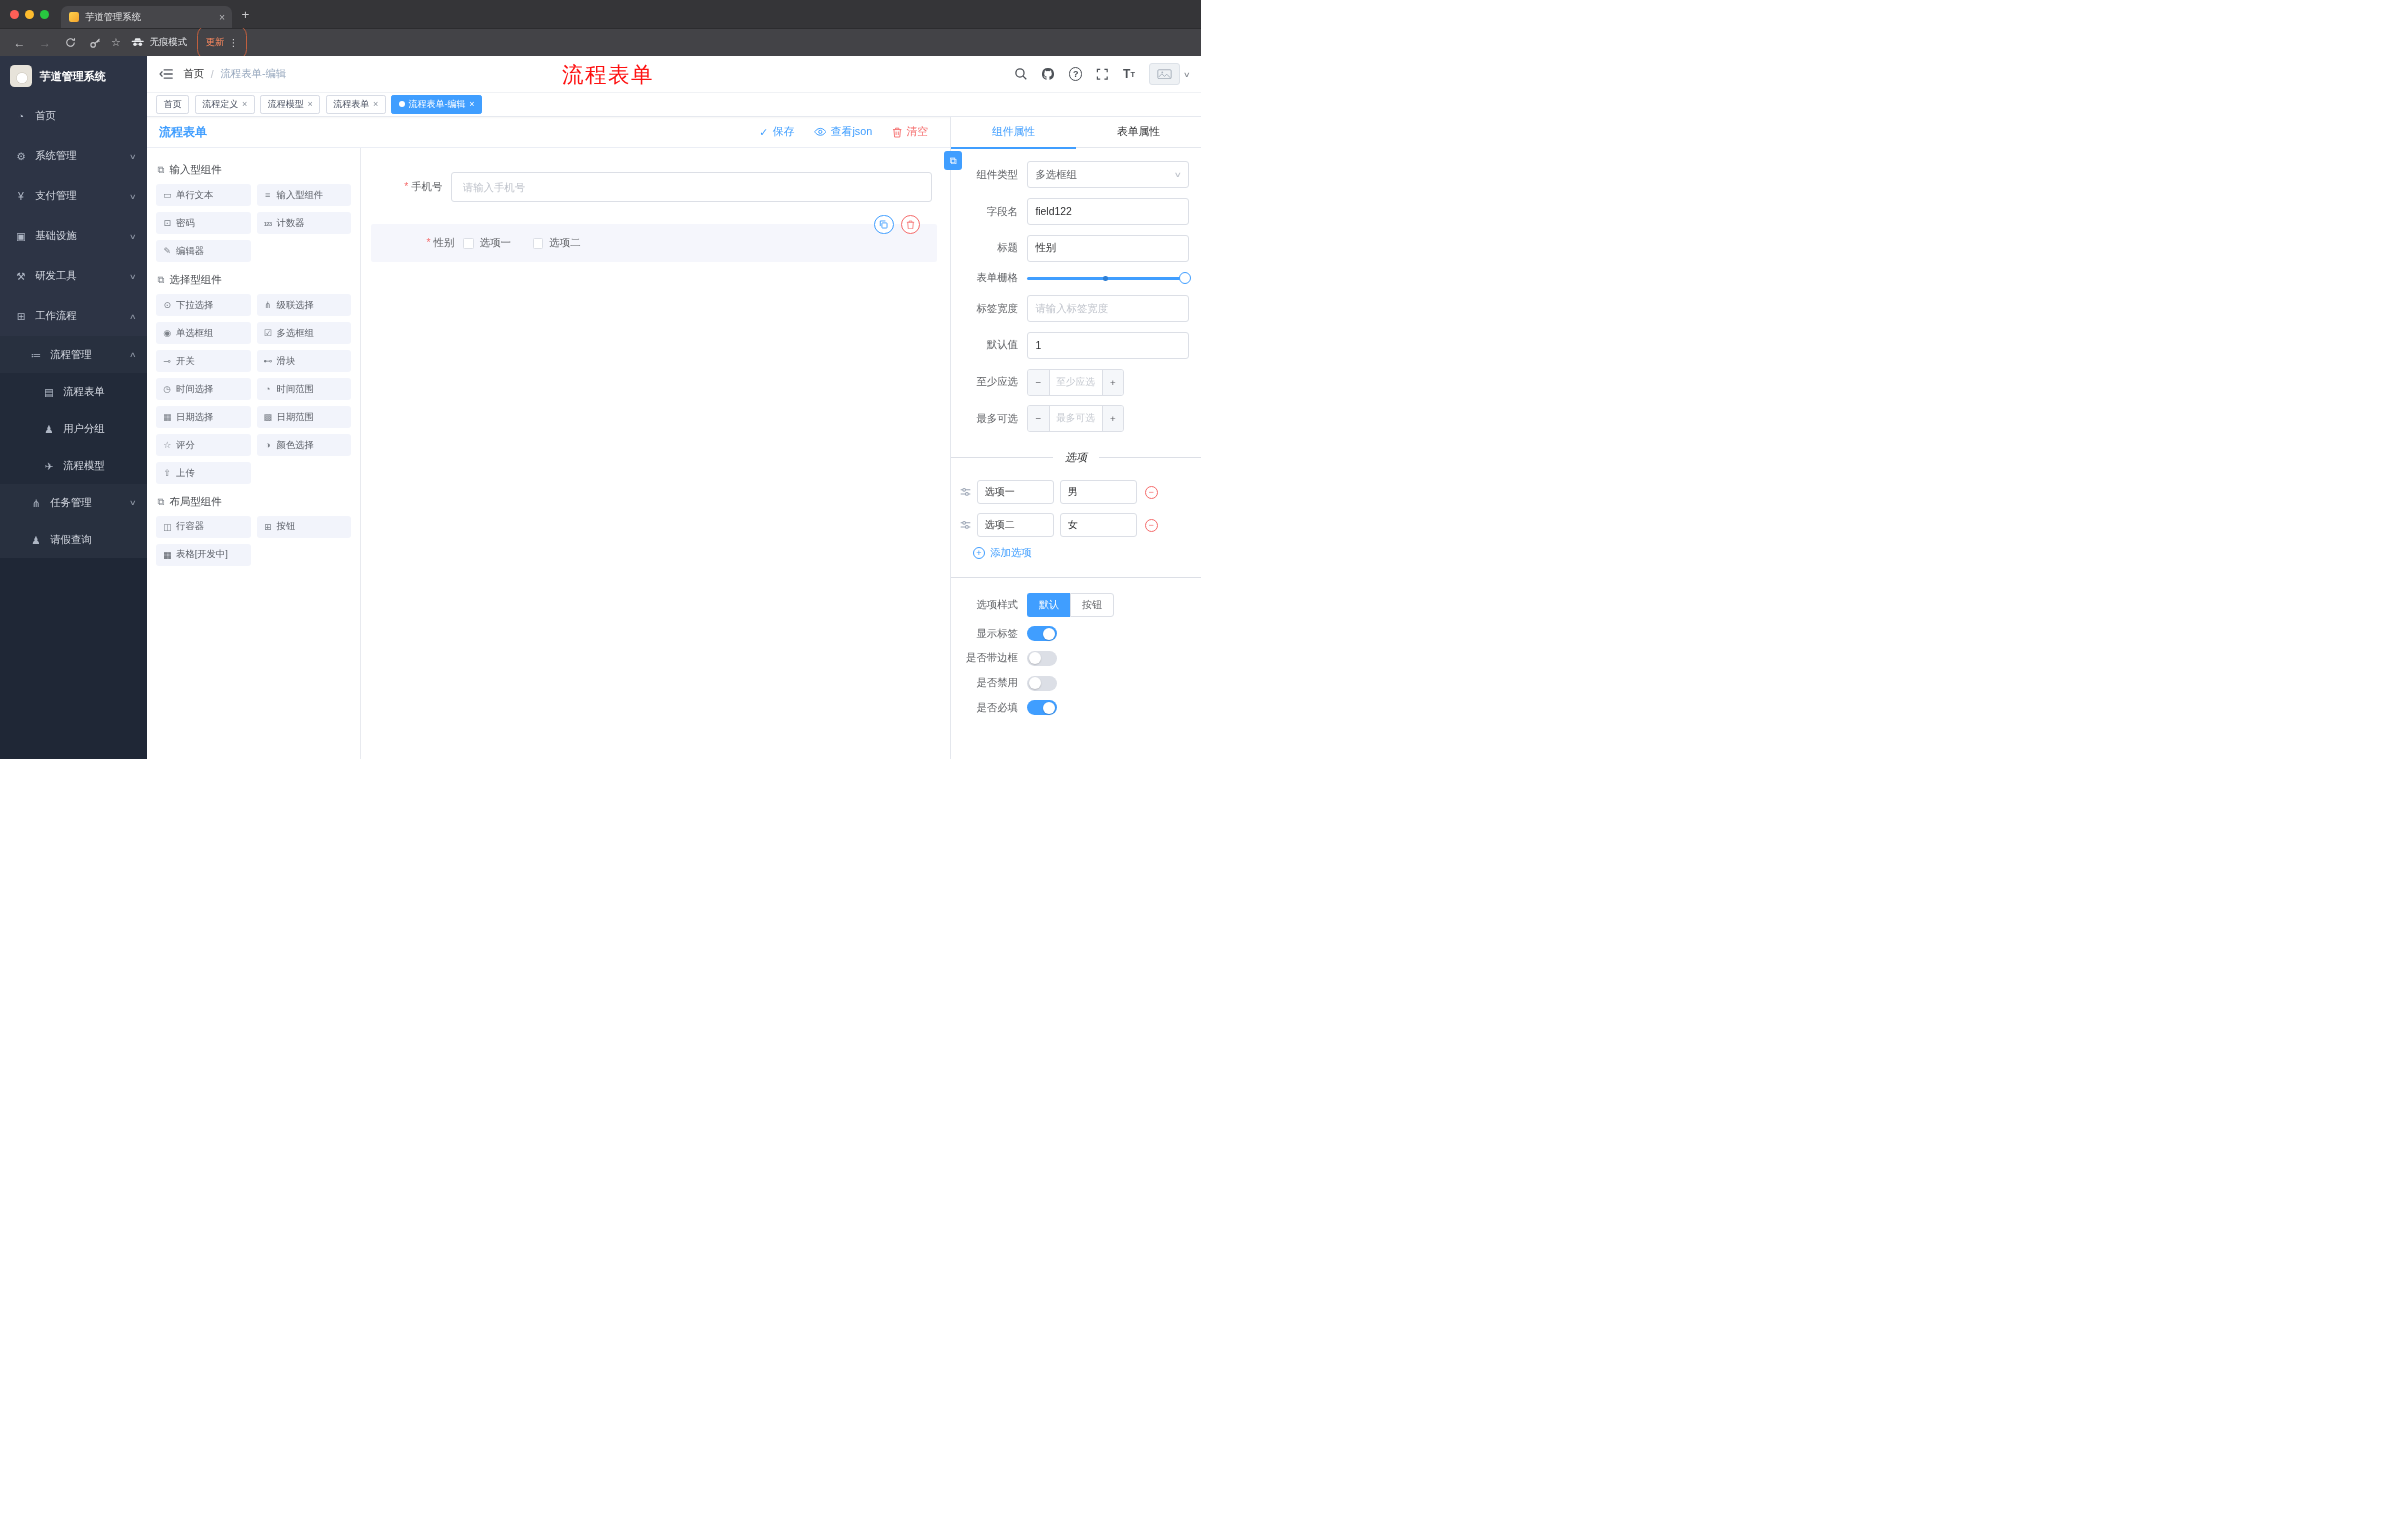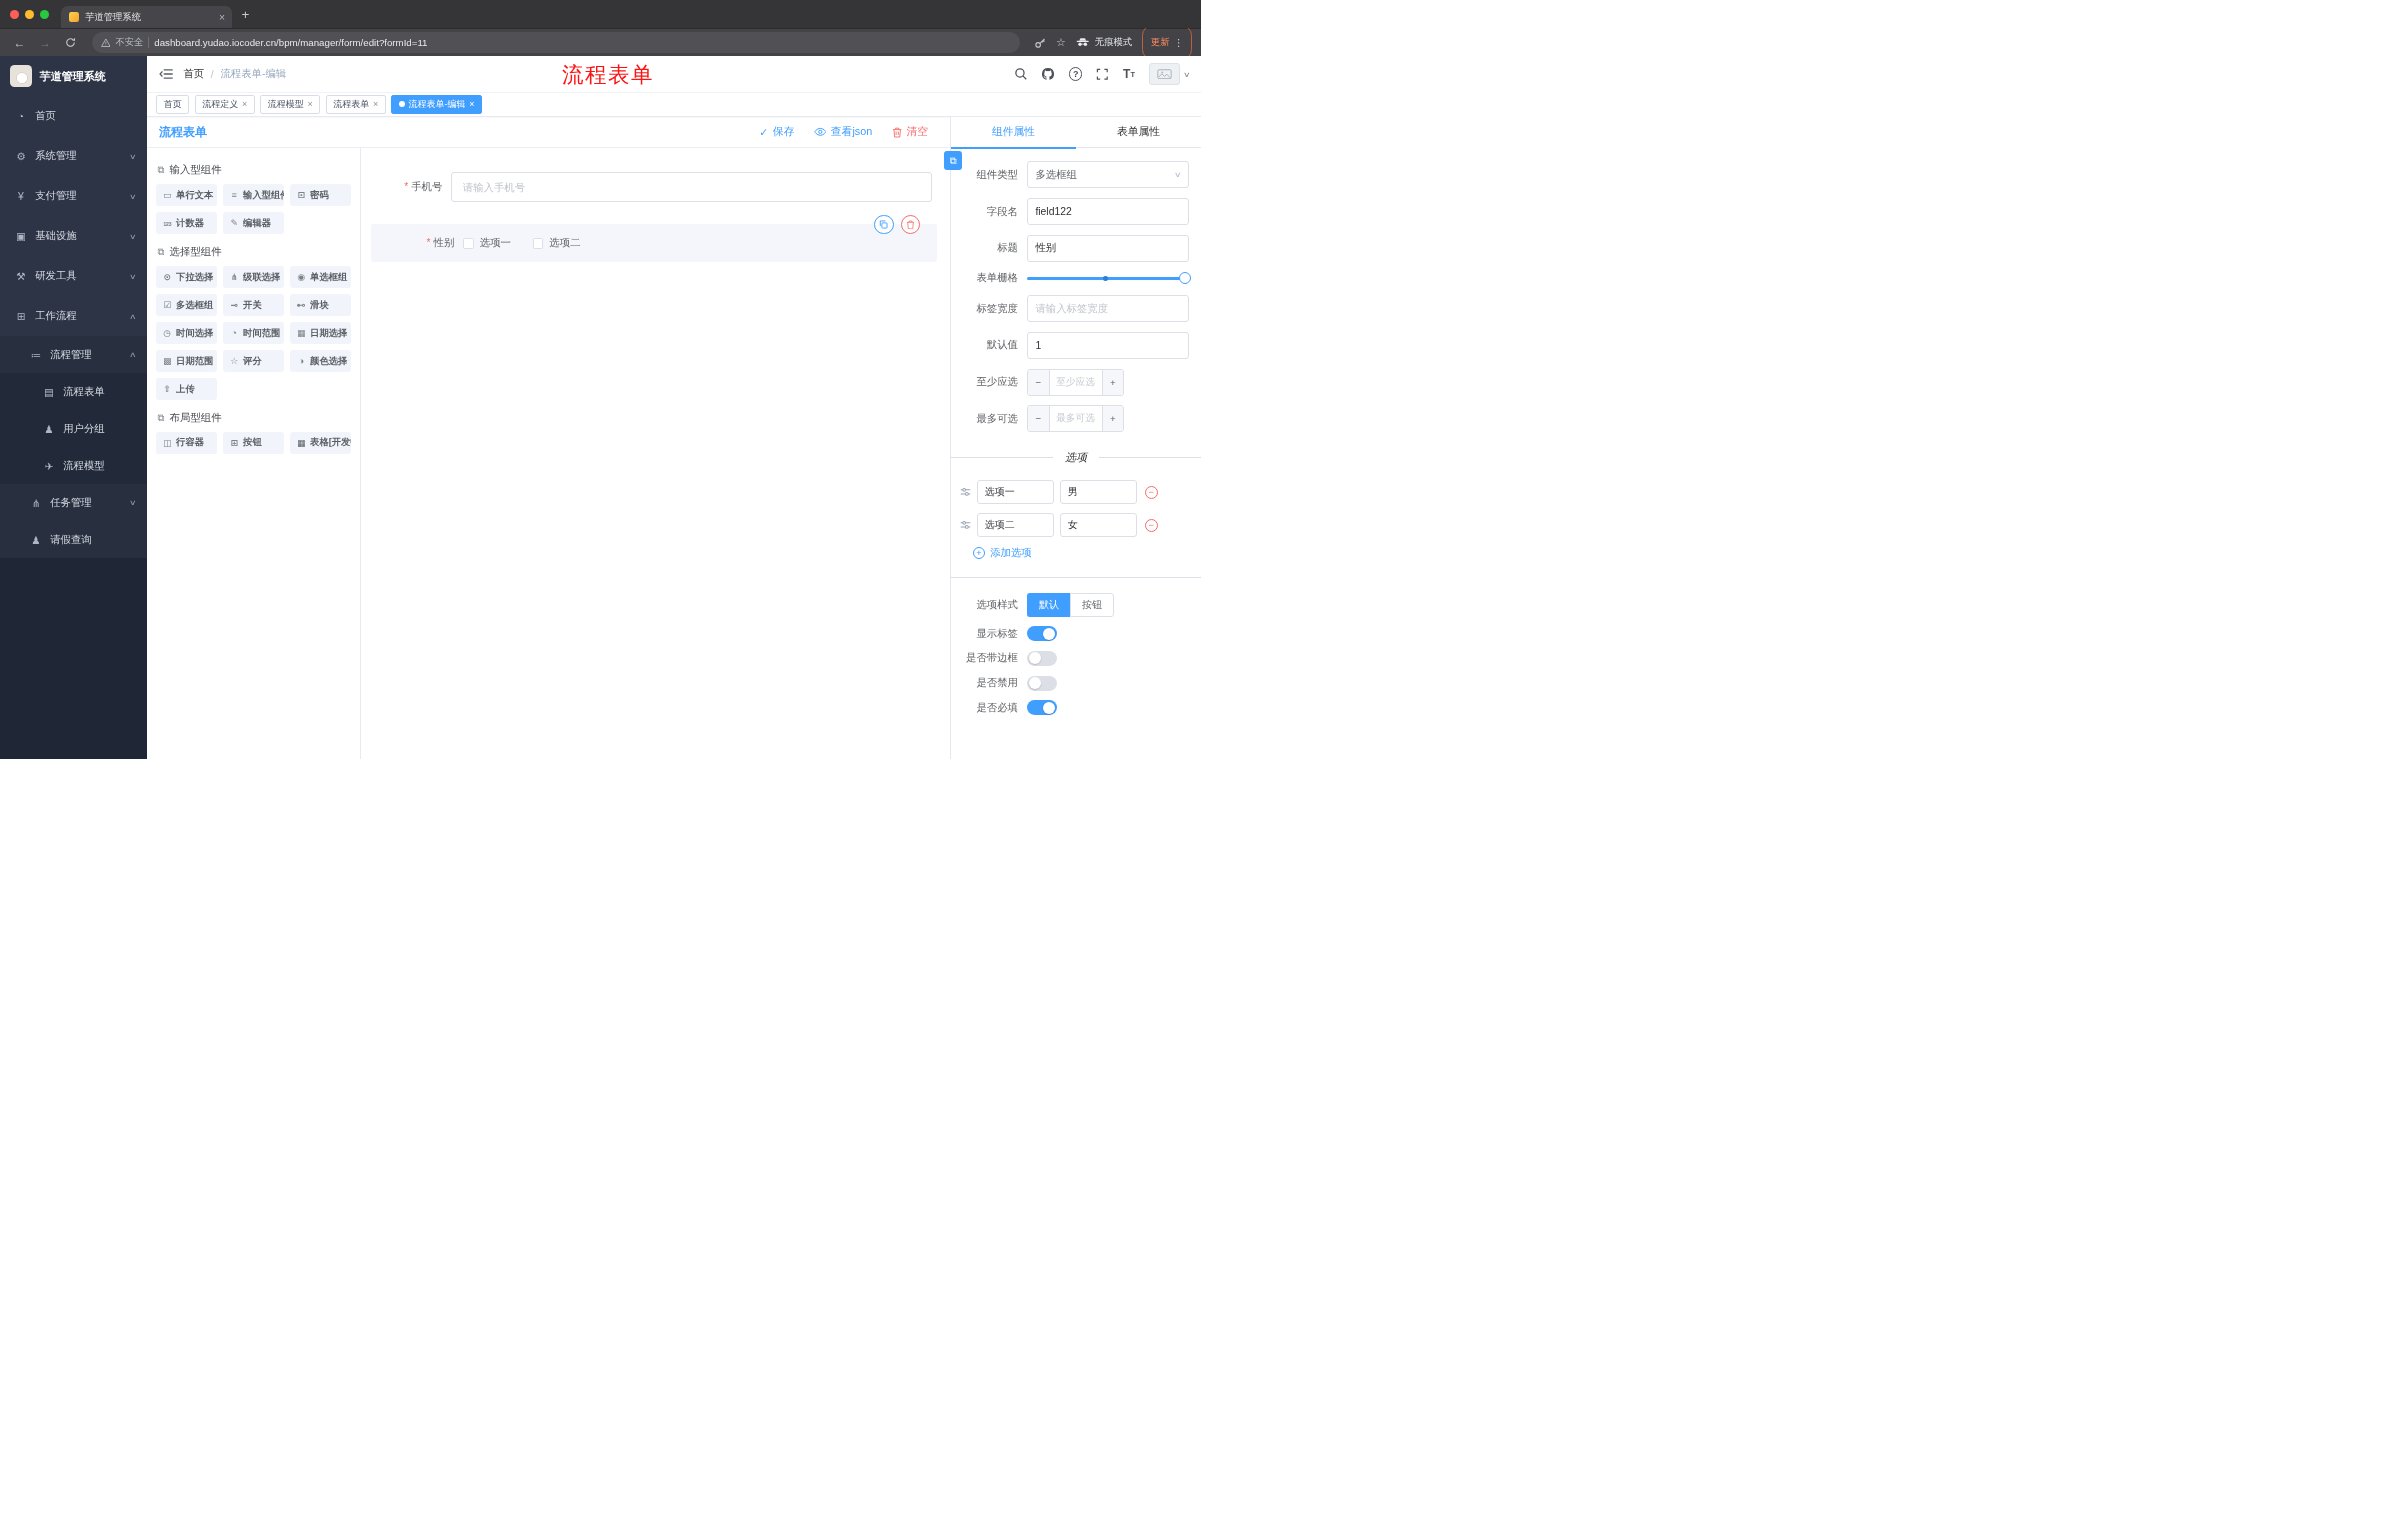--- a/index.html
+++ b/index.html
@@ -111,21 +111,21 @@
   .e-btn{display:flex;align-items:center;gap:4.5px;cursor:pointer;}
   .e-btn.save,.e-btn.view{color:#409eff;}
   .e-btn.clear{color:#f56c6c;}
   .e-body{flex:1;display:flex;min-height:0;}
 
   
   .palette{width:214px;border-right:0.7px solid #e8eaef;padding:9px 9px 0 9px;overflow:hidden;flex:0 0 auto;}
   .pg-title{display:flex;align-items:center;gap:5.2px;color:#46494e;font-size:10.4px;margin:6px 0 7.4px 1.5px;}
   .gi{color:#7d828a;font-size:9.7px;}
   .gi::before{content:"⧉";}
-  .pg-grid{display:grid;grid-template-columns:1fr 1fr 1fr;gap:6px;margin-bottom:10.4px;font-weight:bold;}
+  .pg-grid{display:grid;grid-template-columns:1fr 1fr;gap:6px;margin-bottom:10.4px;}
   .chip{height:22px;background:#f2f4fb;border-radius:3px;display:flex;align-items:center;gap:3.7px;padding:0 6px;font-size:9.3px;color:#5a5e66;cursor:move;white-space:nowrap;overflow:hidden;}
   .ci{color:#7d828a;font-size:9px;width:10.4px;text-align:center;flex:0 0 auto;}
   .ci-input::before{content:"▭";}
   .ci-textarea::before{content:"≡";}
   .ci-password::before{content:"⊡";}
   .ci-counter::before{content:"123";font-size:5.6px;letter-spacing:-0.4px;font-weight:bold;}
   .ci-editor::before{content:"✎";}
   .ci-select::before{content:"⊙";}
   .ci-cascader::before{content:"⋔";}
   .ci-radio::before{content:"◉";}
@@ -235,30 +235,20 @@
 </div>
 <div class="btoolbar">
   <span class="nav-btn g-back"></span>
   <span class="nav-btn dim g-fwd"></span>
   <span class="nav-btn">
     <svg width="11" height="11" viewBox="0 0 16 16" fill="none" stroke="#c7c7ca" stroke-width="1.6">
         <path d="M13.5 8a5.5 5.5 0 1 1-1.6-3.9"></path>
         <path d="M13.8 1.8v2.8h-2.8" fill="none"></path>
       </svg>
   </span>
-  <div class="omnibox">
-    <svg width="9.7" height="9.7" viewBox="0 0 16 16">
-        <path d="M8 1.5 15 14H1z" fill="none" stroke="#b9bdc3" stroke-width="1.4"></path>
-        <rect x="7.4" y="6" width="1.2" height="4" fill="#b9bdc3"></rect>
-        <rect x="7.4" y="11" width="1.2" height="1.2" fill="#b9bdc3"></rect>
-      </svg>
-    <span class="insecure">不安全</span>
-    <span class="omnisep"></span>
-    <span class="url">dashboard.yudao.iocoder.cn/bpm/manager/form/edit?formId=11</span>
-  </div>
   <div class="tb-right">
     <span class="h-ic">
       <svg width="12" height="12" viewBox="0 0 16 16" fill="none" stroke="#c7c7ca" stroke-width="1.5">
           <circle cx="5.5" cy="10.5" r="3"></circle>
           <path d="M8 8.5 14 2.5M12 4l2 2M10.5 5.5l1.5 1.5"></path>
         </svg>
     </span>
     <span class="star-ic g-star"></span>
     <span class="spy-chip">
       <svg width="13.4" height="10.4" viewBox="0 0 20 14" fill="#e8eaed">

